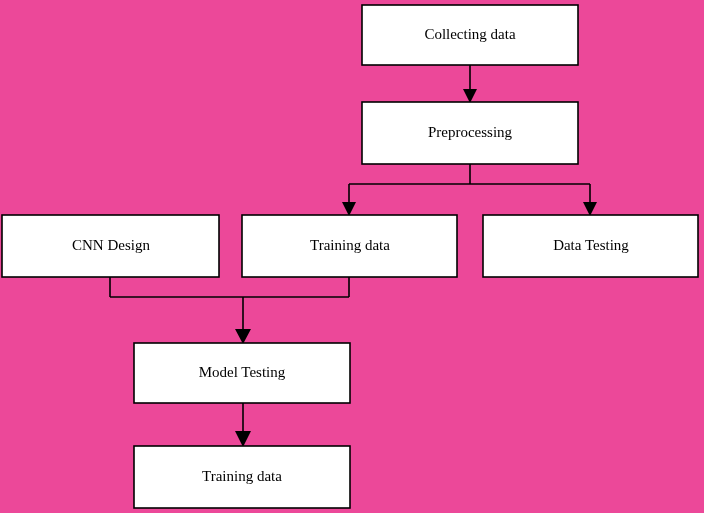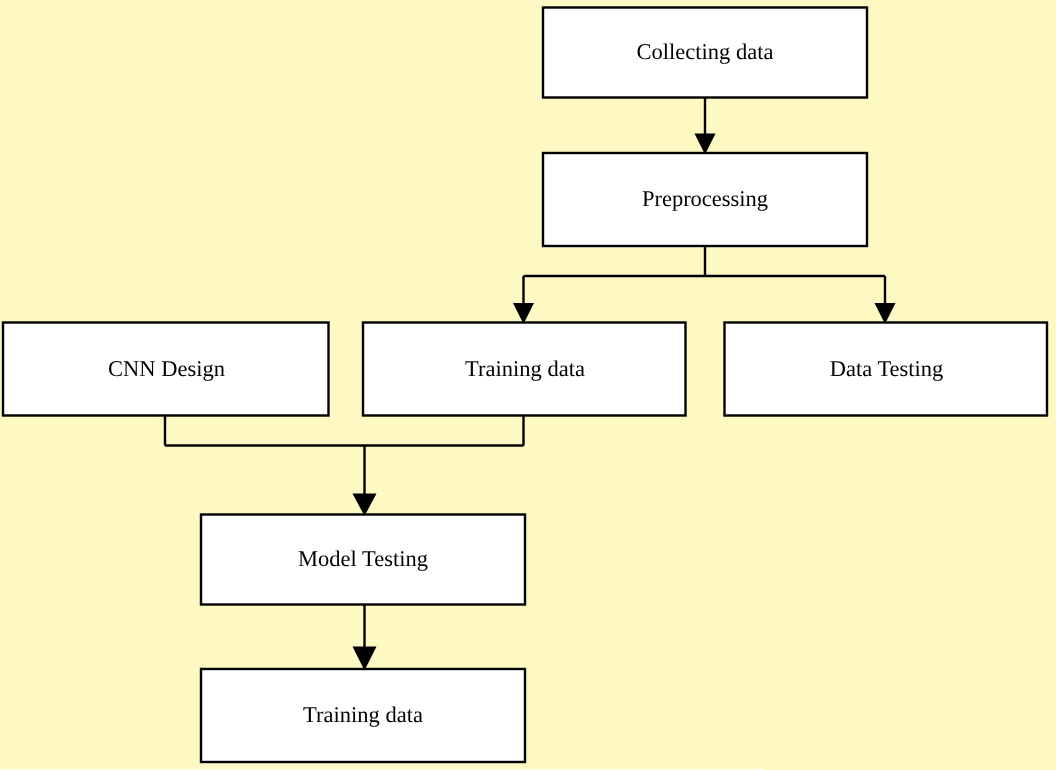--- a/index.html
+++ b/index.html
@@ -4,21 +4,21 @@
 <style>
   html, body {
     margin: 0;
     padding: 0;
     background: #ffffff;
   }
   #diagram-root {
     position: relative;
     width: 704px;
     height: 513px;
-    background: #fef9c3;
+    background: #ec4899;
     font-family: "Liberation Serif", "DejaVu Serif", serif;
     overflow: hidden;
   }
   #flow-svg {
     position: absolute;
     top: 0;
     left: 0;
     width: 704px;
     height: 513px;
   }

